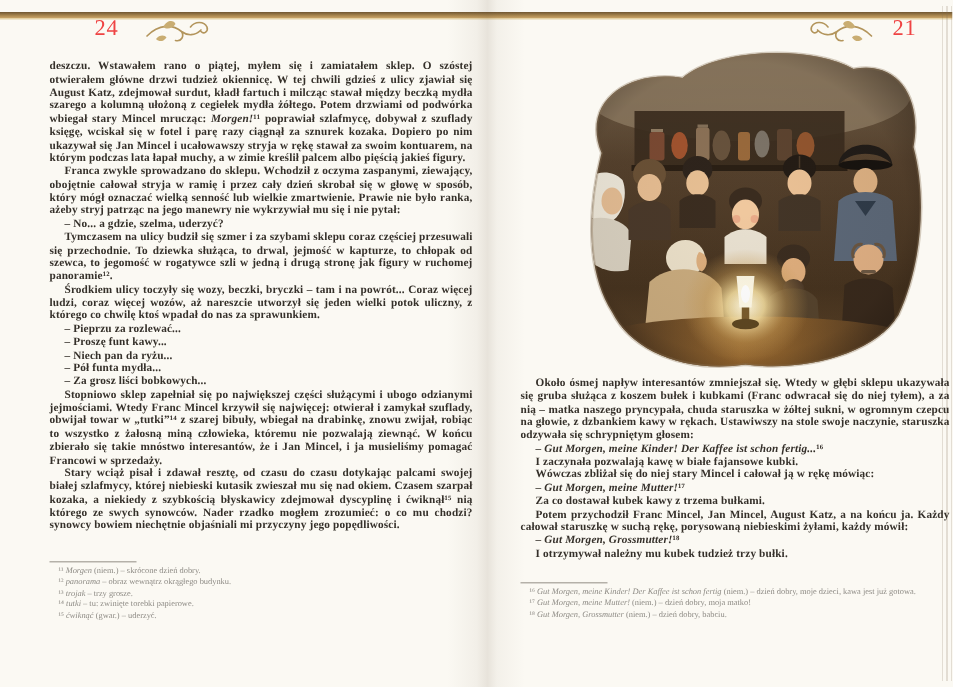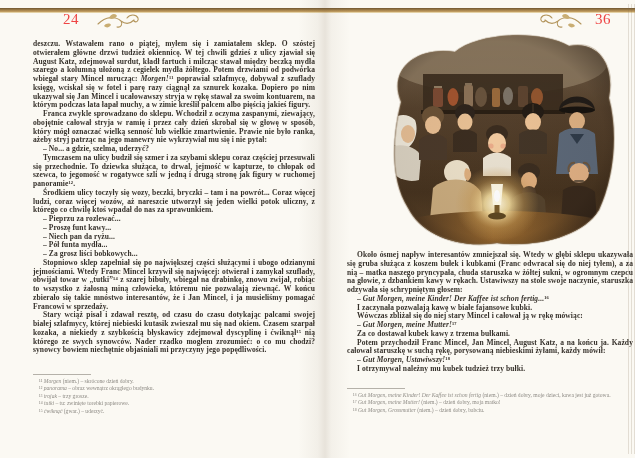--- a/index.html
+++ b/index.html
@@ -45,21 +45,21 @@
   #illo{position:absolute;left:371px;top:22px;}
 </style>
 </head>
 <body>
 
 <div class="top-rule"></div>
 <div class="gutter"></div>
 <div class="page-edges"></div>
 
 <div class="pagenum" id="pn-left">24</div>
-<div class="pagenum" id="pn-right">36</div>
+<div class="pagenum" id="pn-right">21</div>
 
 <svg class="flourish" id="fl-left" width="46" height="20" viewBox="0 0 46 20">
   <path d="M2 13 C10 5 19 5 25 10 C29 13 34 13 38 9 M25 10 C27 13 25 17 21 16 M31 7 C34 3 40 3 42 7 C43 10 40 12 38 10" stroke="#b3955c" fill="none" stroke-width="1.1" stroke-linecap="round"></path>
   <path d="M13 7 C15 2 20 2 21 5 C19 8 15 9 13 7 Z" fill="#c9ad72"></path>
   <path d="M8 15 C10 12 14 12 15 14 C13 17 10 17 8 15 Z" fill="#c9ad72"></path>
 </svg>
 <svg class="flourish" id="fl-right" width="46" height="20" viewBox="0 0 46 20">
   <path d="M2 13 C10 5 19 5 25 10 C29 13 34 13 38 9 M25 10 C27 13 25 17 21 16 M31 7 C34 3 40 3 42 7 C43 10 40 12 38 10" stroke="#b3955c" fill="none" stroke-width="1.1" stroke-linecap="round"></path>
   <path d="M13 7 C15 2 20 2 21 5 C19 8 15 9 13 7 Z" fill="#c9ad72"></path>
   <path d="M8 15 C10 12 14 12 15 14 C13 17 10 17 8 15 Z" fill="#c9ad72"></path>
@@ -215,21 +215,21 @@
 </svg>
 
 <div class="text-col" id="right-col">
     <p class="para indent"><span>Około ósmej napływ interesantów zmniejszał się. Wtedy w głębi sklepu ukazywała się gruba służąca z koszem bułek i kubkami (Franc odwracał się do niej tyłem), a za nią – matka naszego pryncypała, chuda staruszka w żółtej sukni, w ogromnym czepcu na głowie, z dzbankiem kawy w rękach. Ustawiwszy na stole swoje naczynie, staruszka odzywała się schrypniętym głosem:</span></p>
     <p class="para dialogue"><span>– </span><span class="it">Gut Morgen, meine Kinder! Der Kaffee ist schon fertig...</span><span>¹⁶</span></p>
     <p class="para indent"><span>I zaczynała pozwalają kawę w białe fajansowe kubki.</span></p>
     <p class="para indent"><span>Wówczas zbliżał się do niej stary Mincel i całował ją w rękę mówiąc:</span></p>
     <p class="para dialogue"><span>– </span><span class="it">Gut Morgen, meine Mutter!</span><span>¹⁷</span></p>
     <p class="para indent"><span>Za co dostawał kubek kawy z trzema bułkami.</span></p>
     <p class="para indent"><span>Potem przychodził Franc Mincel, Jan Mincel, August Katz, a na końcu ja. Każdy całował staruszkę w suchą rękę, porysowaną niebieskimi żyłami, każdy mówił:</span></p>
-    <p class="para dialogue"><span>– </span><span class="it">Gut Morgen, Ustawiwszy!</span><span>¹⁸</span></p>
+    <p class="para dialogue"><span>– </span><span class="it">Gut Morgen, Grossmutter!</span><span>¹⁸</span></p>
     <p class="para indent"><span>I otrzymywał należny mu kubek tudzież trzy bułki.</span></p>
   </div>
 
 <div class="fnblock" id="right-fn">
   <div class="fnrule"></div>
   <div>
       <p class="para fn"><span>¹⁶ </span><span class="it">Gut Morgen, meine Kinder! Der Kaffee ist schon fertig</span><span> (niem.) – dzień dobry, moje dzieci, kawa jest już gotowa.</span></p>
       <p class="para fn"><span>¹⁷ </span><span class="it">Gut Morgen, meine Mutter!</span><span> (niem.) – dzień dobry, moja matko!</span></p>
       <p class="para fn"><span>¹⁸ </span><span class="it">Gut Morgen, Grossmutter</span><span> (niem.) – dzień dobry, babciu.</span></p>
     </div>

